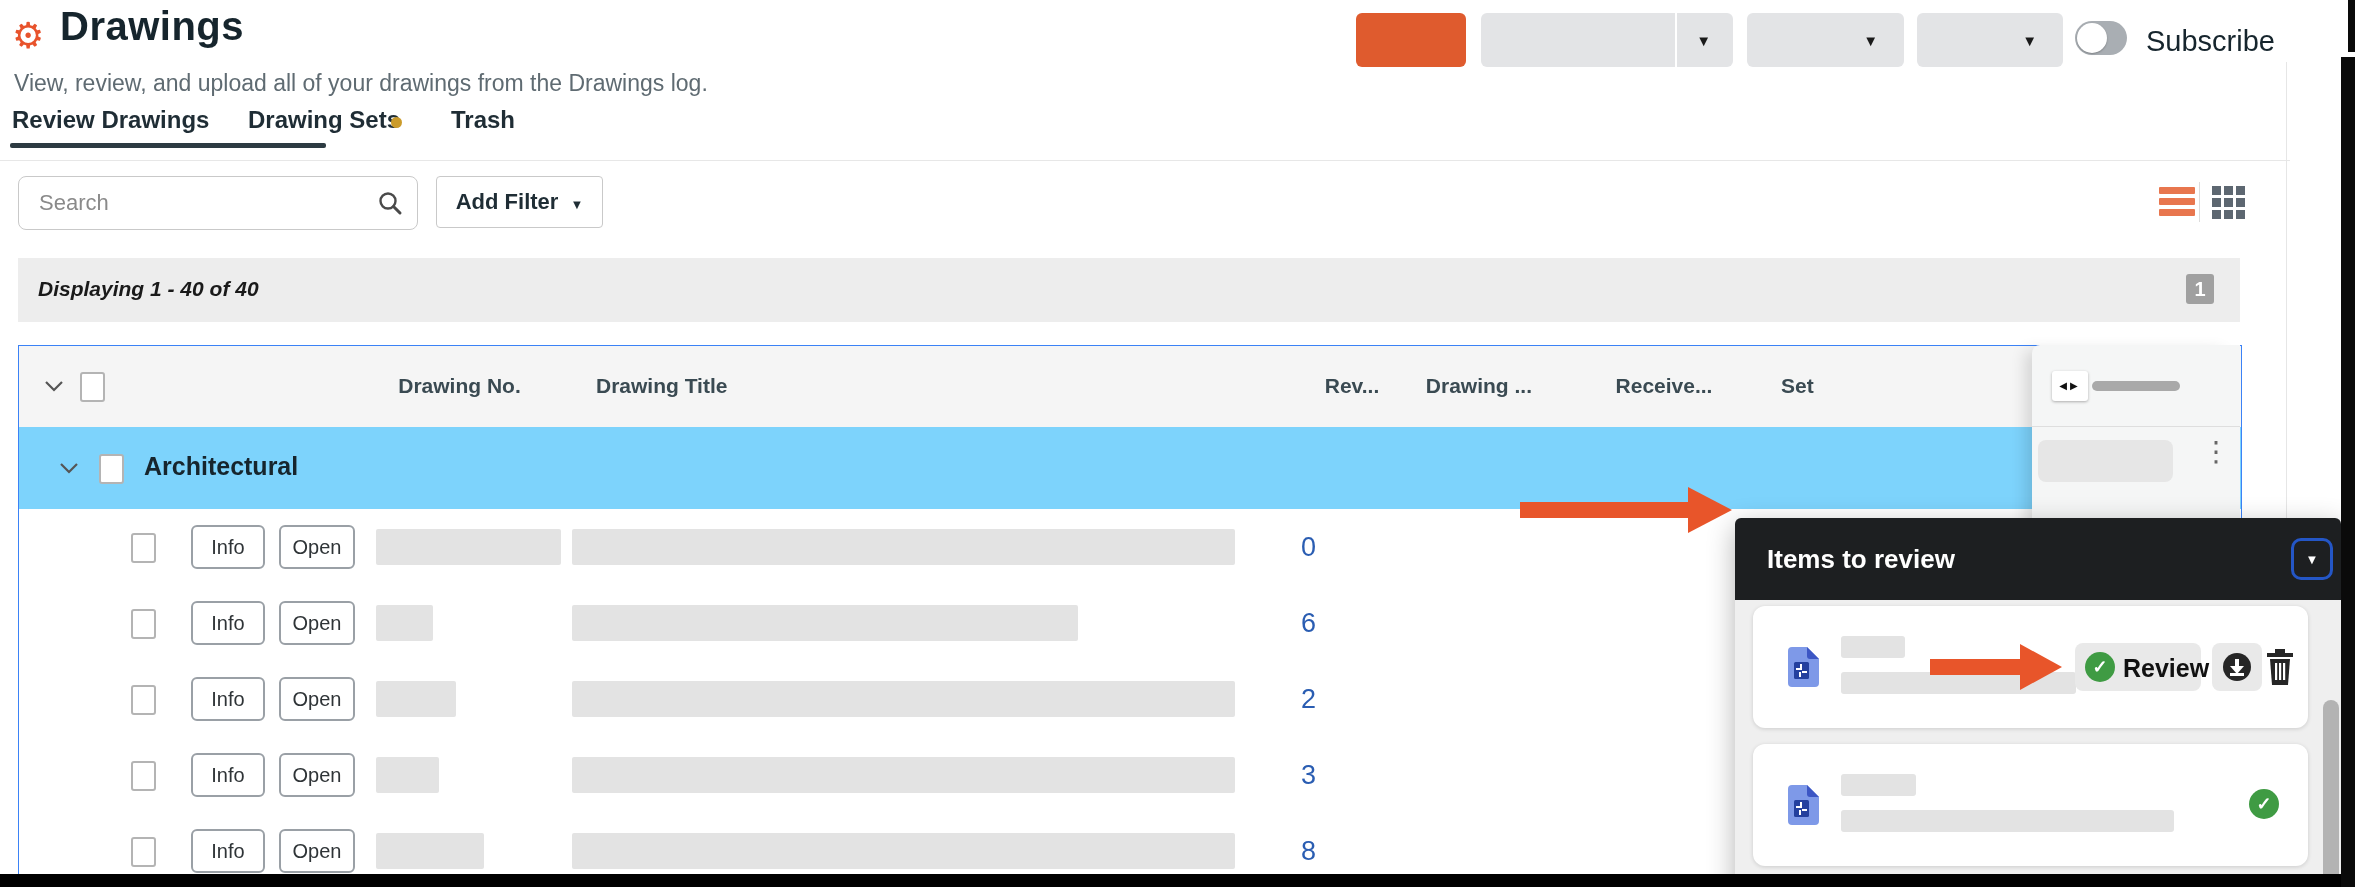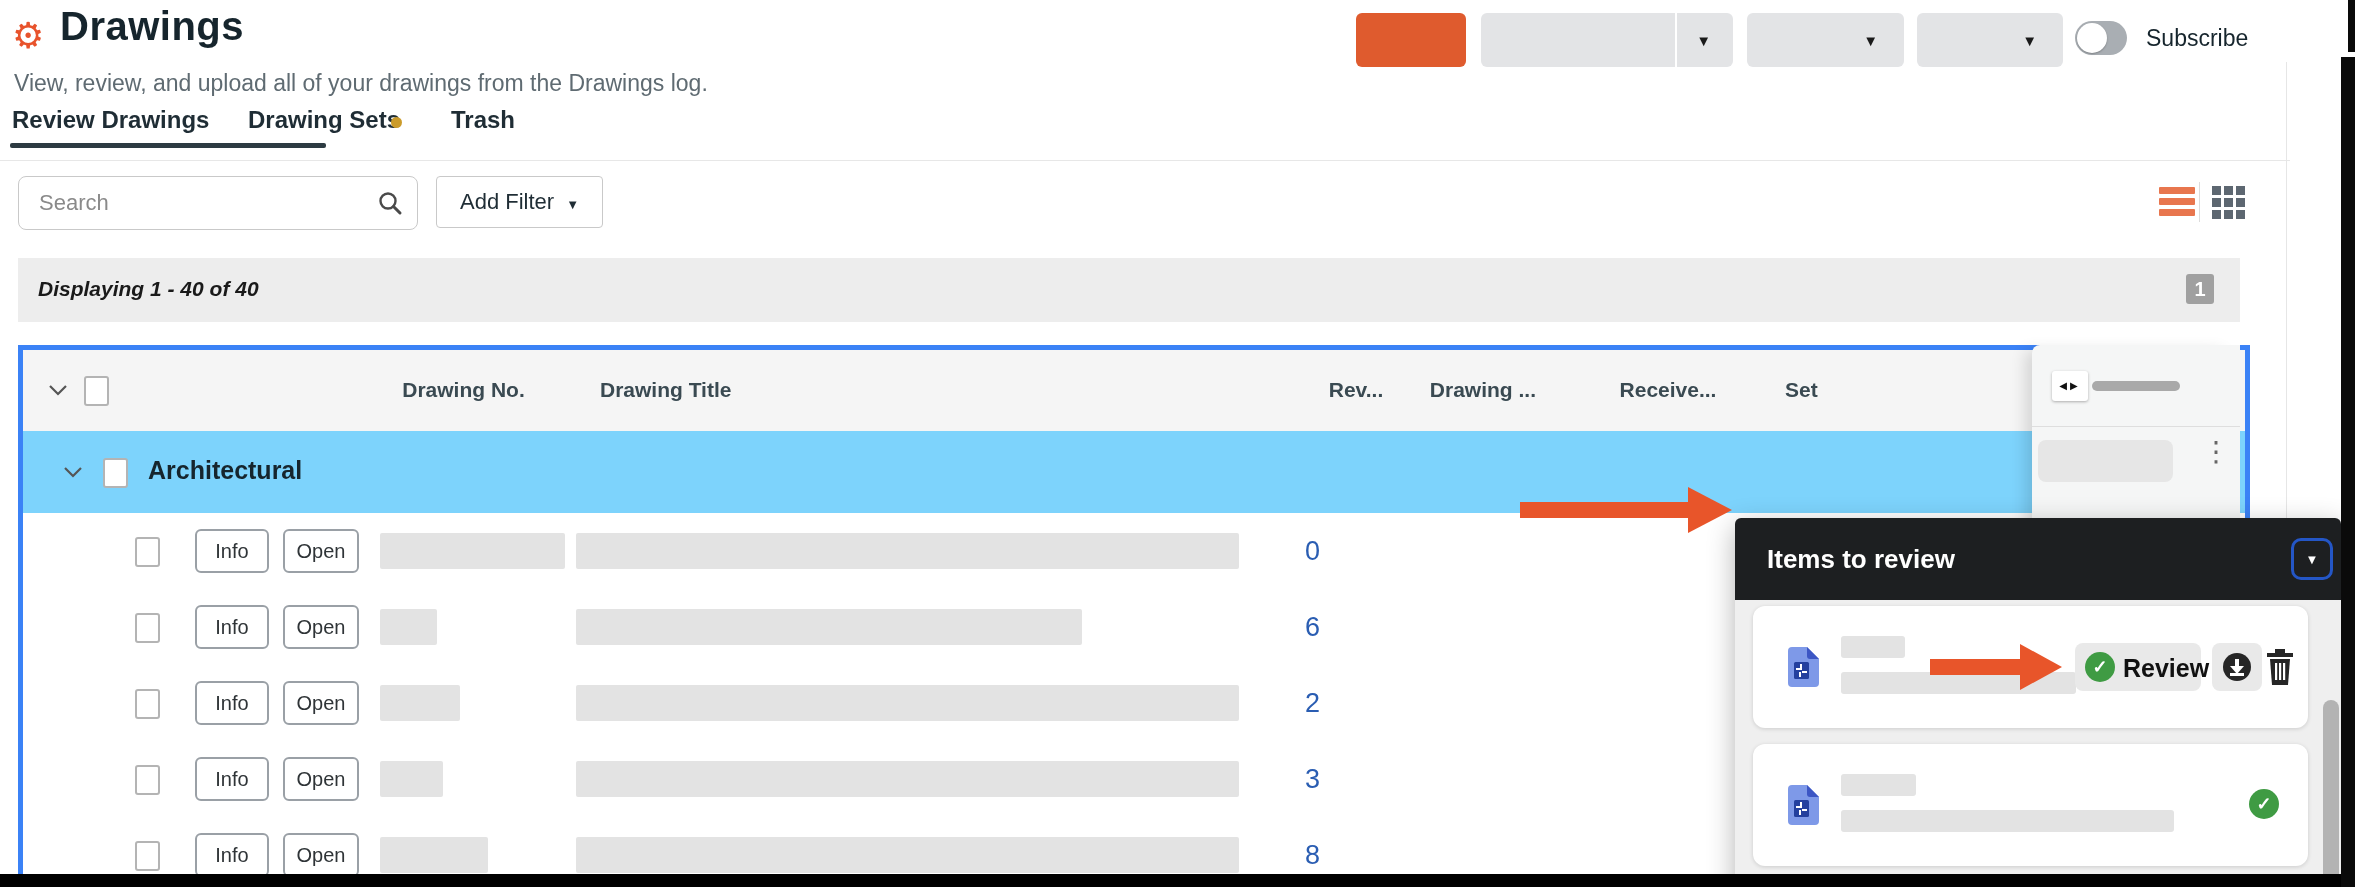--- a/index.html
+++ b/index.html
@@ -15,55 +15,55 @@
   .btn-orange{left:1356px;top:13px;width:110px;height:54px;background:#df5b2e;border:none;border-radius:6px;cursor:pointer;}
   .dd{top:13px;height:54px;background:#e3e4e6;border:none;border-radius:6px;cursor:pointer;}
   .dd .caret{position:absolute;top:19px;font-size:15px;color:#1a1a1a;}
   .dd1{left:1481px;width:252px;}
   .dd1 .split{position:absolute;right:56px;top:0;width:2px;height:100%;background:#ffffff;}
   .dd2{left:1747px;width:157px;}
   .dd3{left:1917px;width:146px;}
 
   .toggle{left:2075px;top:21px;width:52px;height:34px;background:#a9aeb3;border-radius:17px;cursor:pointer;}
   .toggle .knob{position:absolute;left:2px;top:2px;width:30px;height:30px;background:#ffffff;border-radius:50%;box-shadow:0 1px 2px rgba(0,0,0,.25);}
-  .subscribe{left:2146px;top:25px;font-size:23px;color:#16252d;text-align:center;}
+  .subscribe{left:2146px;top:25px;font-size:29px;color:#16252d;text-align:center;}
 
   
   .tab{top:106px;font-size:24px;color:#1f2d35;cursor:pointer;}
   .tab.active{font-weight:800;}
   .tab1{left:12px;}
   .tab2{left:248px;font-weight:600;}
   .tab3{left:451px;font-weight:600;}
   .tab-dot{left:391px;top:117px;width:11px;height:11px;border-radius:50%;background:#cb9b2a;}
   .tab-underline{left:10px;top:143px;width:316px;height:5px;background:#2d3b42;border-radius:2px;}
   .tabs-border{left:0;top:160px;width:2290px;height:1px;background:#e7e7e7;}
 
   
   .search-box{left:18px;top:176px;width:398px;height:52px;border:1px solid #c9c9c9;border-radius:8px;background:#fff;}
   .search-box input{position:absolute;left:18px;top:0;width:330px;height:50px;border:none;outline:none;font-size:22px;color:#333;font-family:"Liberation Sans",sans-serif;background:transparent;}
   .search-box input::placeholder{color:#8a8a8a;}
   .search-glass{position:absolute;right:14px;top:13px;}
   .add-filter{left:436px;top:176px;width:167px;height:52px;border:1px solid #c9c9c9;border-radius:4px;background:#fff;
-              font-size:22px;font-weight:400;color:#1f2d35;cursor:pointer;font-family:"Liberation Sans",sans-serif;}
+              font-size:22px;font-weight:700;color:#1f2d35;cursor:pointer;font-family:"Liberation Sans",sans-serif;}
   .add-filter .caret{font-size:13px;margin-left:12px;}
 
   .view-list{left:2159px;top:187px;width:36px;height:30px;cursor:pointer;}
   .view-list i{display:block;width:36px;height:7px;background:#e8764e;border-radius:1px;margin-bottom:4px;}
   .view-sep{left:2199px;top:182px;width:1px;height:40px;background:#dcdcdc;}
   .view-grid{left:2212px;top:186px;width:33px;height:33px;cursor:pointer;display:grid;grid-template-columns:repeat(3,9px);grid-template-rows:repeat(3,9px);gap:3px;}
   .view-grid i{background:#5d6771;display:block;}
 
   
   .results{left:18px;top:258px;width:2222px;height:64px;background:#ededed;}
   .results .txt{position:absolute;left:20px;top:19px;font-size:21px;font-weight:bold;font-style:italic;color:#1a1a1a;}
   .page-badge{position:absolute;left:2168px;top:16px;width:28px;height:30px;background:#a0a0a0;border-radius:3px;
               color:#fff;font-size:20px;font-weight:bold;text-align:center;line-height:30px;}
 
   
-  .table{left:18px;top:345px;width:2222px;height:529px;border:5px solid #3b82f6;background:#fff;overflow:hidden;}
+  .table{left:18px;top:345px;width:2222px;height:529px;border:1px solid #3b82f6;background:#fff;overflow:hidden;}
   .vline{position:absolute;top:0;width:1px;height:100%;background:#e8e8e8;}
   .thead{position:absolute;left:0;top:0;width:100%;height:81px;background:#f5f5f5;border-bottom:1px solid #dedede;}
   .th{position:absolute;top:28px;font-size:21px;font-weight:bold;color:#3a4a52;}
   .cb{position:absolute;width:21px;height:26px;border:2px solid #b4b4b4;border-radius:3px;background:#fff;cursor:pointer;}
   .chev{position:absolute;cursor:pointer;}
   .group-row{position:absolute;left:0;top:81px;width:100%;height:82px;background:#7dd3fc;border-bottom:1px solid #e5e5e5;}
   .group-label{position:absolute;left:125px;top:25px;font-size:25px;font-weight:bold;color:#16252d;}
   .trow{position:absolute;left:0;width:100%;height:76px;border-bottom:1px solid #e5e5e5;background:#fff;}
   .rbtn{position:absolute;top:16px;height:44px;background:#fff;border:2px solid #9aa0a6;border-radius:6px;
         font-size:20px;color:#2f3437;cursor:pointer;font-family:"Liberation Sans",sans-serif;}

